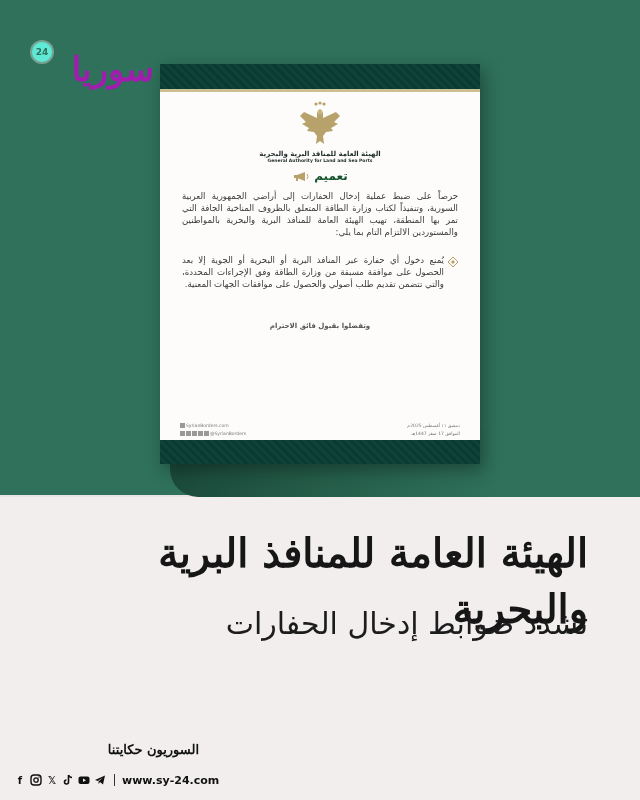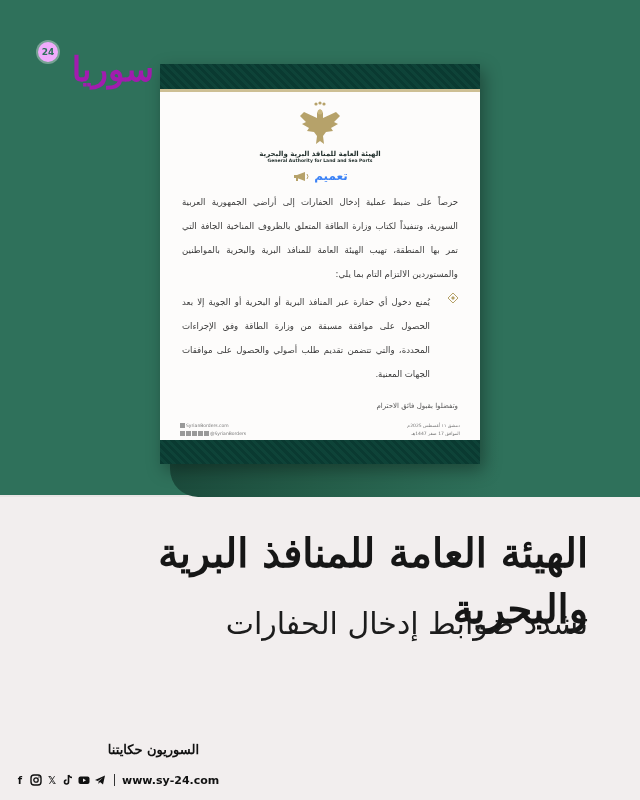--- a/index.html
+++ b/index.html
@@ -22,22 +22,22 @@
   .brand-logo {
     position: absolute; left: 22px; top: 38px; width: 140px; height: 60px;
     color: #ffffff; direction: rtl;
   }
   .brand-logo .wordmark {
     position: absolute; right: 8px; top: 14px;
     font-family: "DejaVu Serif", serif; font-size: 34px; font-weight: bold; line-height: 1;
     color: #a21caf; letter-spacing: 1px;
   }
   .brand-logo .badge {
-    position: absolute; left: 16px; top: 4px; width: 20px; height: 20px;
-    background: #f0abfc; color: #2f715b; border-radius: 50%;
+    position: absolute; left: 10px; top: 4px; width: 20px; height: 20px;
+    background: #5eead4; color: #2f715b; border-radius: 50%;
     font-size: 9px; font-weight: bold; display: flex; align-items: center; justify-content: center;
     box-shadow: 0 0 0 2px rgba(255,255,255,0.35);
   }
 
   .doc {
     position: absolute; left: 160px; top: 64px; width: 320px; height: 400px;
     background: #fdfcfb;
     box-shadow: 4px 6px 16px rgba(0,0,0,0.35);
     z-index: 2; overflow: hidden;
   }
@@ -55,35 +55,35 @@
     width: 60px; height: 48px; margin: 8px auto 0; display: block;
   }
   .authority-ar {
     text-align: center; font-size: 7px; font-weight: bold; color: #1d2b28; margin-top: 2px;
   }
   .authority-en {
     text-align: center; font-size: 4.5px; font-weight: bold; color: #1d2b28; direction: ltr;
   }
   .circular {
     display: flex; justify-content: center; align-items: center; gap: 4px;
-    margin-top: 6px; color: #3b82f6;
+    margin-top: 6px; color: #14532d;
   }
   .circular .label { font-size: 12px; font-weight: bold; }
   .circular svg { width: 18px; height: 12px; }
   .para {
-    font-size: 8.6px; line-height: 24px; color: #3a3a3a; text-align: justify;
+    font-size: 8.6px; line-height: 12px; color: #3a3a3a; text-align: justify;
     margin-top: 7px;
   }
-  .bullet-row { display: flex; gap: 18px; margin-top: 4px; }
+  .bullet-row { display: flex; gap: 4px; margin-top: 16px; }
   .bullet-row .diamond {
     flex: 0 0 10px; height: 10px; margin-top: 3px; color: #b6a26a;
   }
   .bullet-row .para { margin-top: 0; flex: 1; }
   .closing {
-    text-align: right; font-size: 7px; color: #555; margin-top: 16px;
+    text-align: center; font-size: 7px; color: #555; margin-top: 32px; font-weight: bold;
   }
   .doc-foot {
     position: absolute; left: 20px; right: 20px; top: 358px;
     display: flex; justify-content: space-between; direction: ltr;
   }
   .foot-left, .foot-right { font-size: 4.5px; color: #777; line-height: 8px; }
   .foot-right { direction: rtl; text-align: right; }
   .foot-left .sq { display: inline-block; width: 5px; height: 5px; background: #999; margin-right: 1px; vertical-align: middle; }
 
   .headline {

